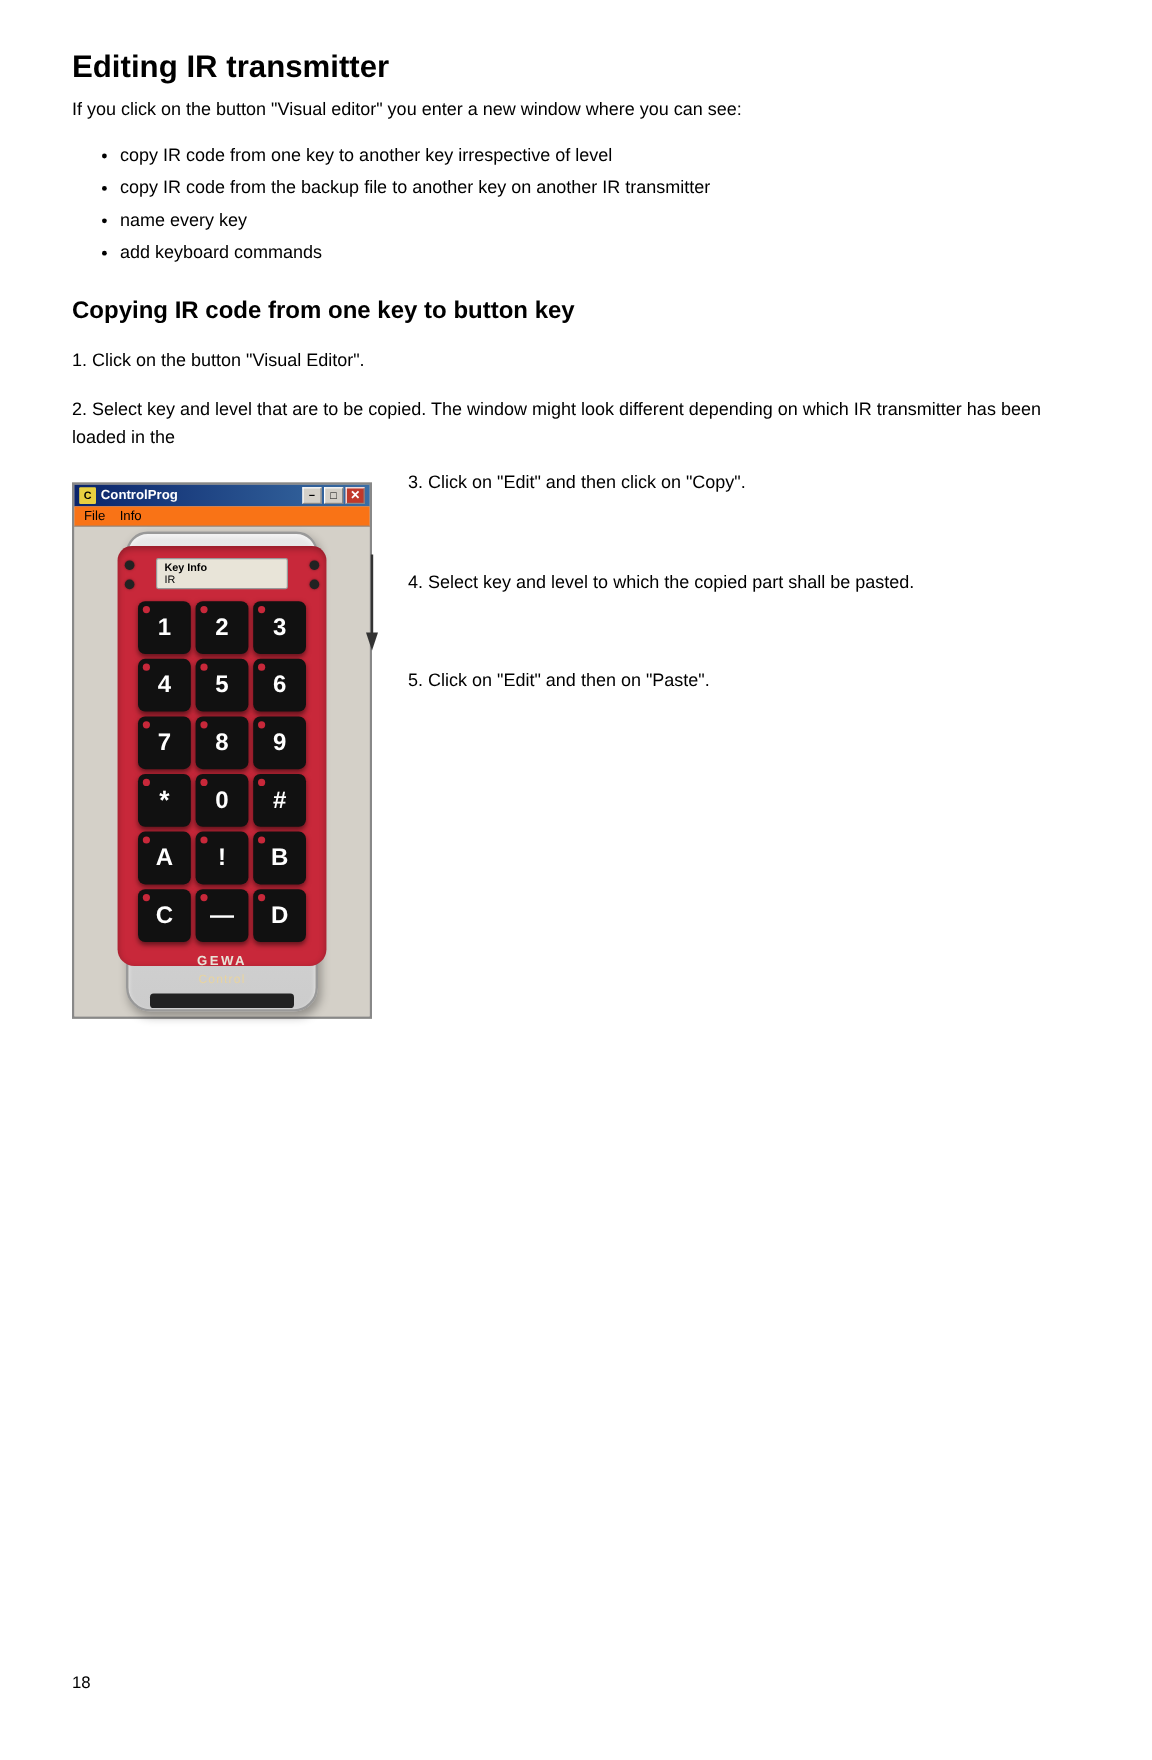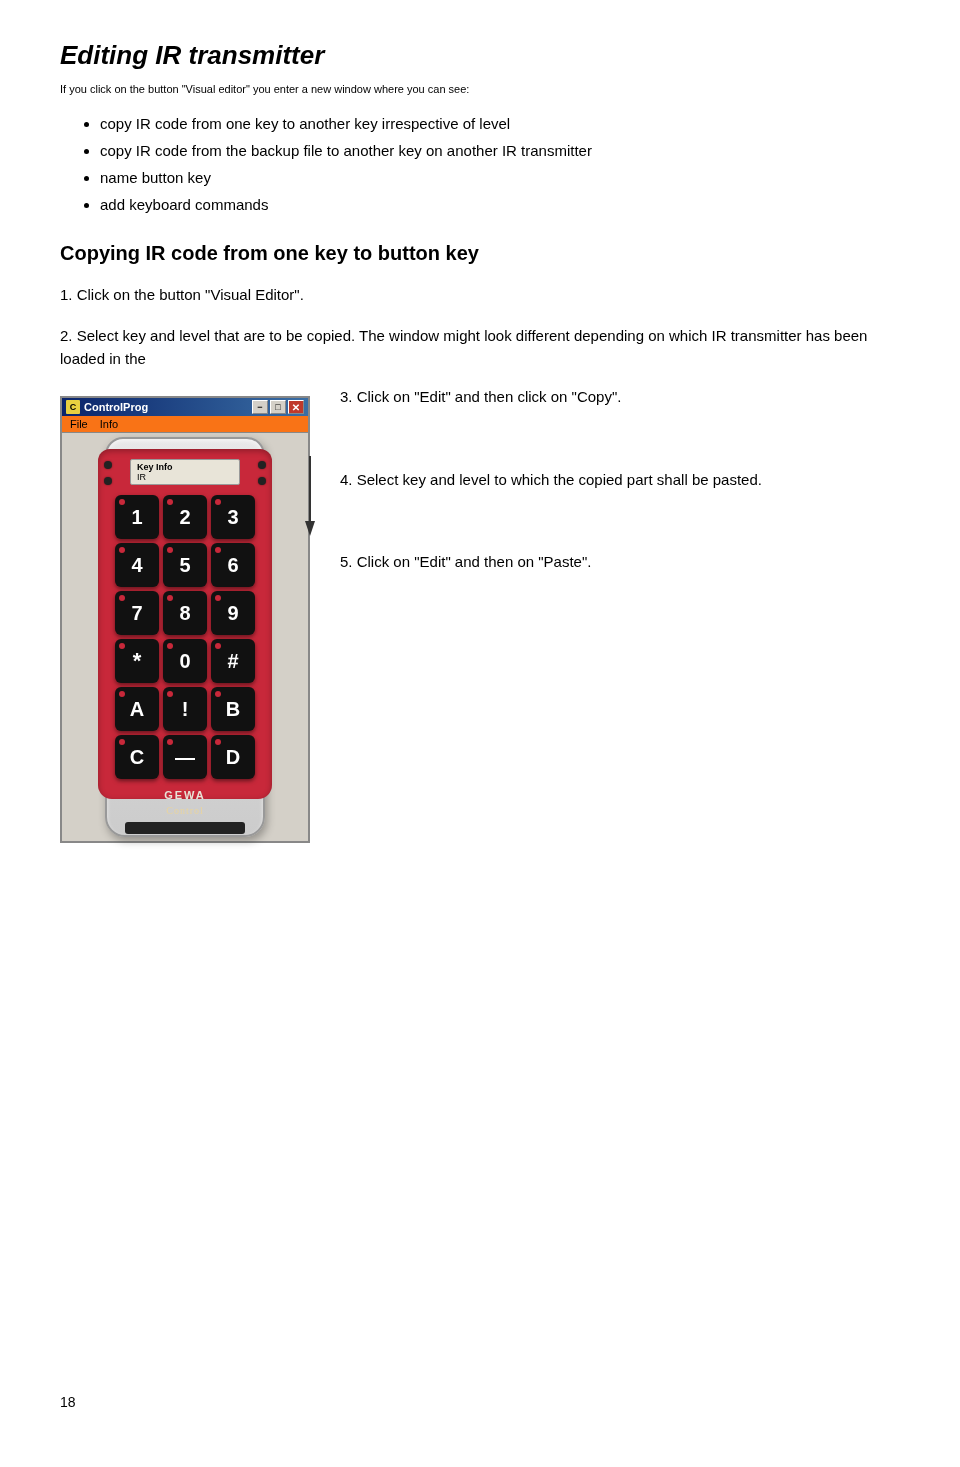--- a/index.html
+++ b/index.html
@@ -9,26 +9,25 @@
       font-size: 15px;
       color: #000;
       width: 960px;
       min-height: 1467px;
       padding: 40px 60px 60px 60px;
     }
 
     h1 {
       font-size: 26px;
       font-weight: bold;
-      font-style: italic;
       margin-bottom: 10px;
     }
 
     p.intro {
-      font-size: 11px;
+      font-size: 15px;
       margin-bottom: 12px;
       line-height: 1.5;
     }
 
     ul.feature-list {
       list-style: disc;
       margin-left: 40px;
       margin-bottom: 24px;
       line-height: 1.8;
     }
@@ -280,21 +279,21 @@
       font-size: 11px;
       font-weight: bold;
       color: #e8e4d8;
       letter-spacing: 2px;
       font-family: Arial;
     }
 
     .remote-model {
       font-size: 10px;
       color: #e8d4a0;
-      font-family: Liberation Serif, serif;
+      font-family: Liberation Sans, sans-serif;
       letter-spacing: 1px;
     }
 
     .remote-bar {
       width: 120px;
       height: 12px;
       background: #222;
       border-radius: 3px;
       margin-top: 2px;
     }
@@ -317,21 +316,21 @@
 </head>
 <body>
 
 <h1>Editing IR transmitter</h1>
 
 <p class="intro">If you click on the button "Visual editor" you enter a new window where you can see:</p>
 
 <ul class="feature-list">
   <li>copy IR code from one key to another key irrespective of level</li>
   <li>copy IR code from the backup file to another key on another IR transmitter</li>
-  <li>name button key</li>
+  <li>name every key</li>
   <li>add keyboard commands</li>
 </ul>
 
 <h2>Copying IR code from one key to button key</h2>
 
 <div class="step">
   <span class="step-num">1.</span>
   <span>Click on the button "Visual Editor".</span>
 </div>
 

